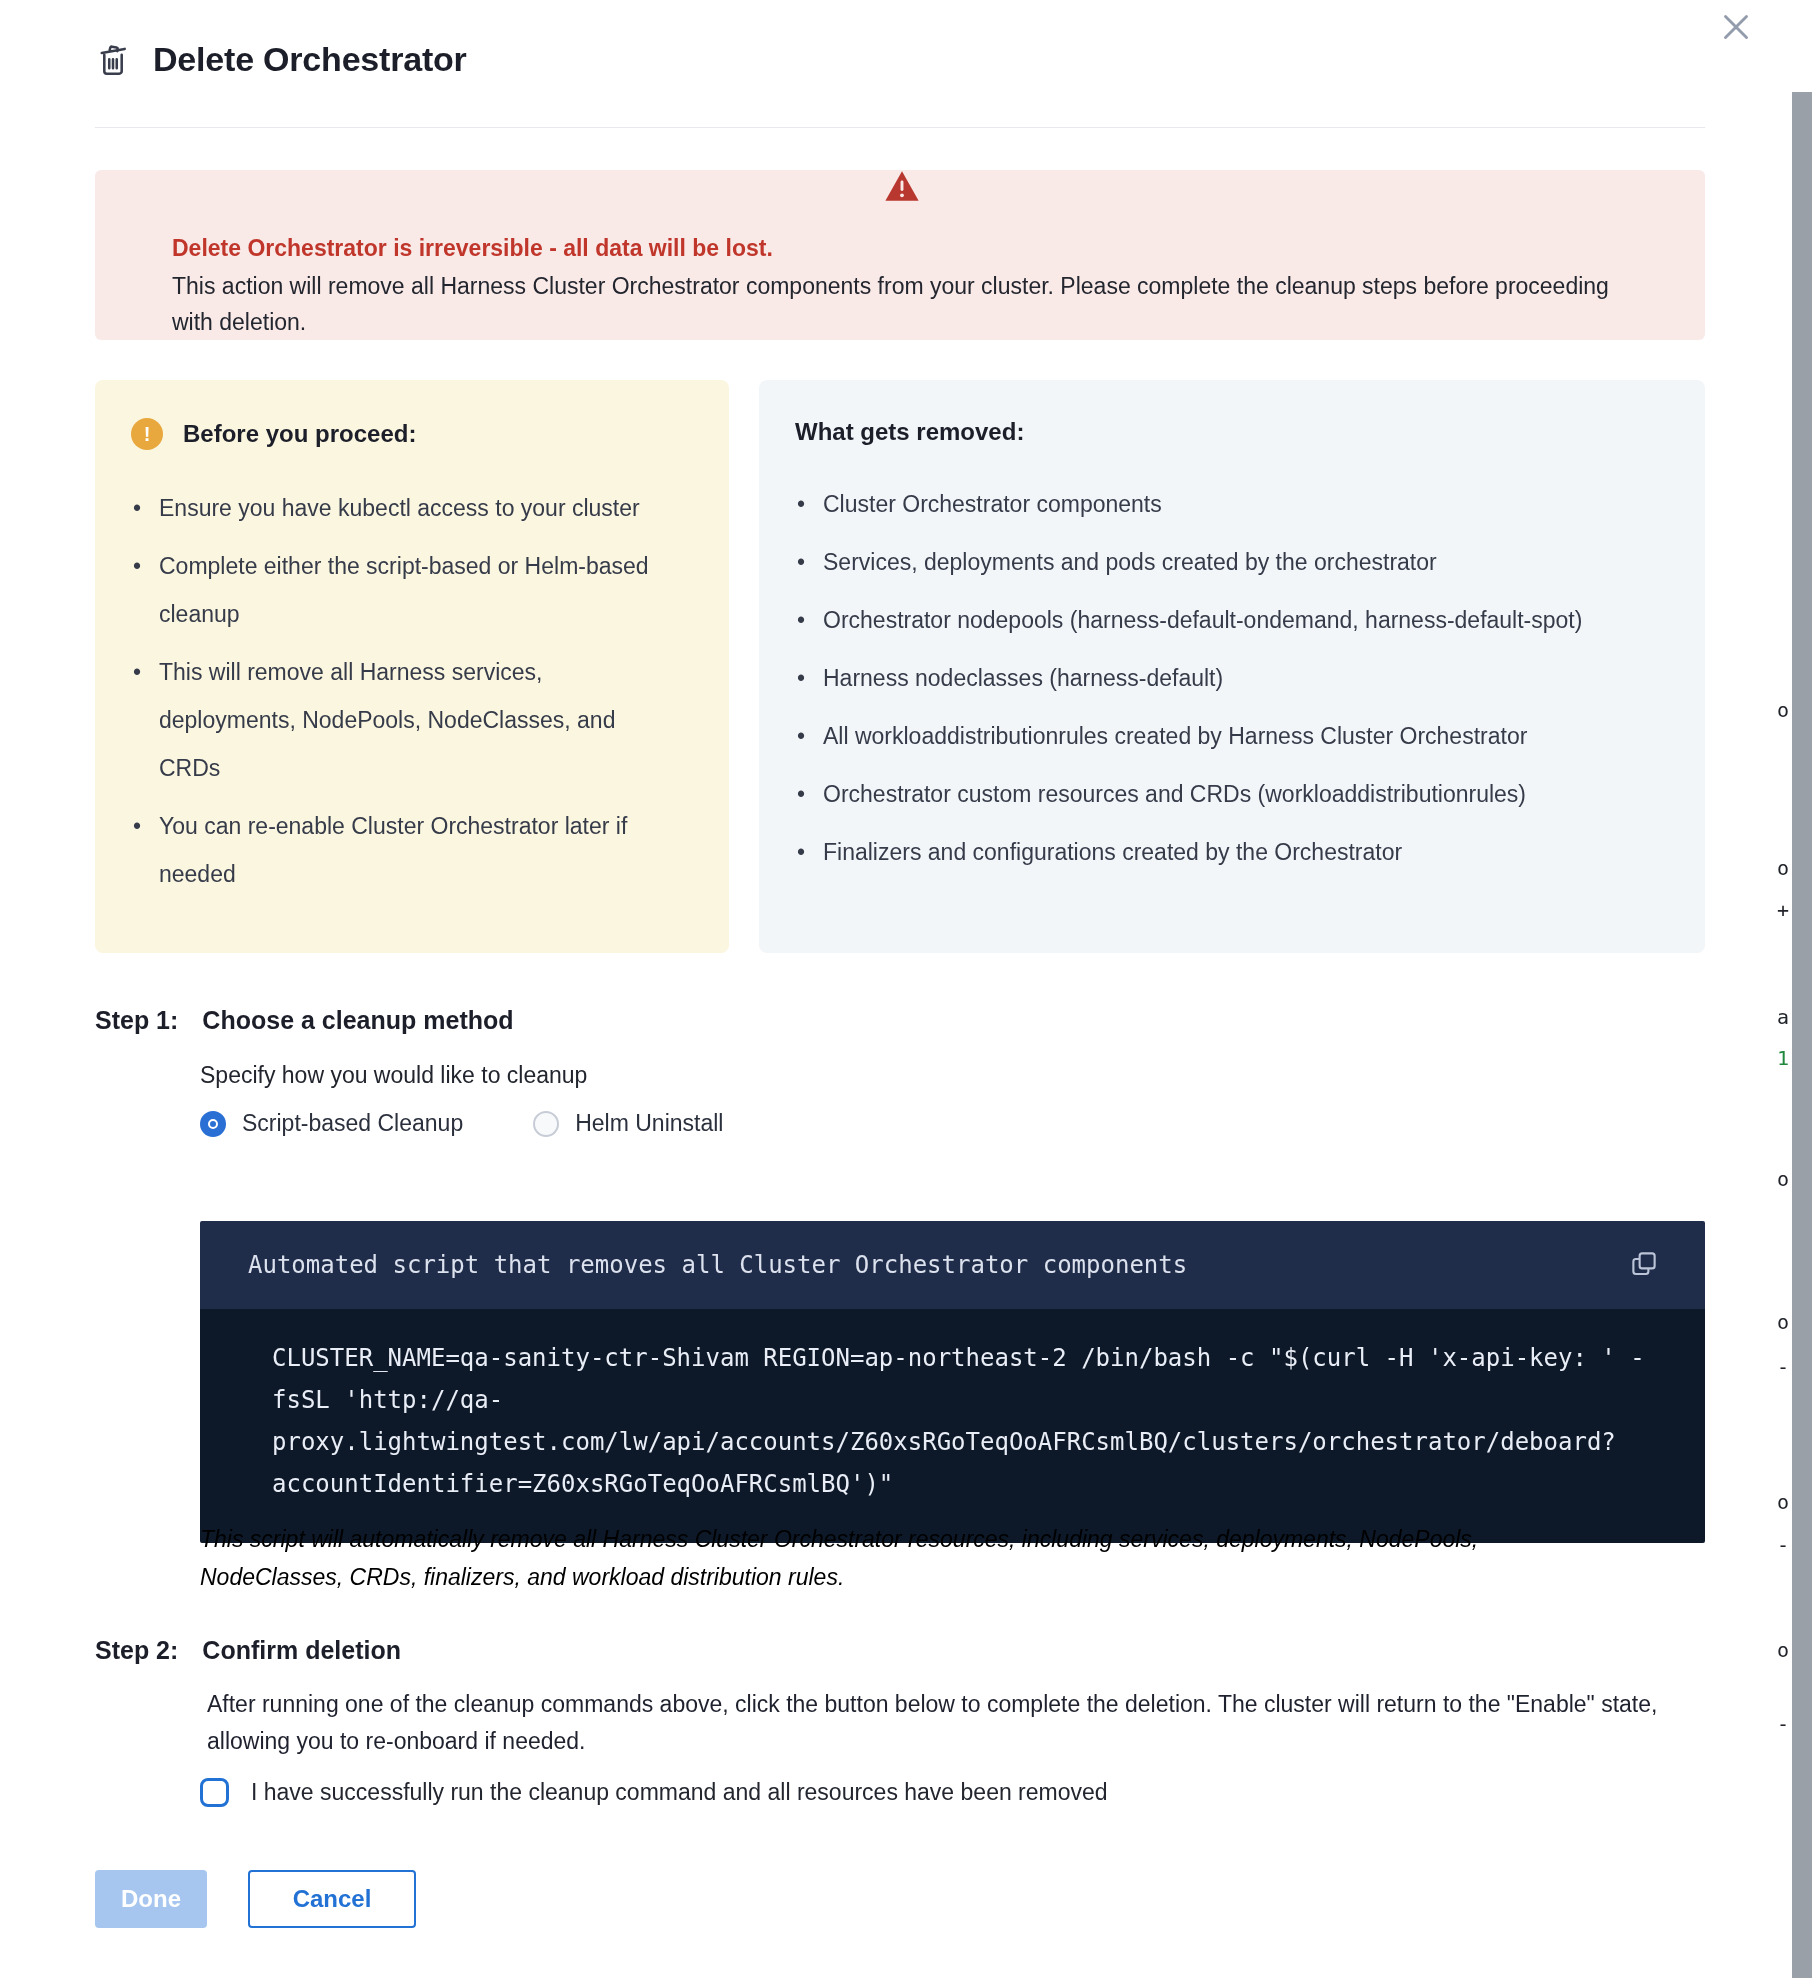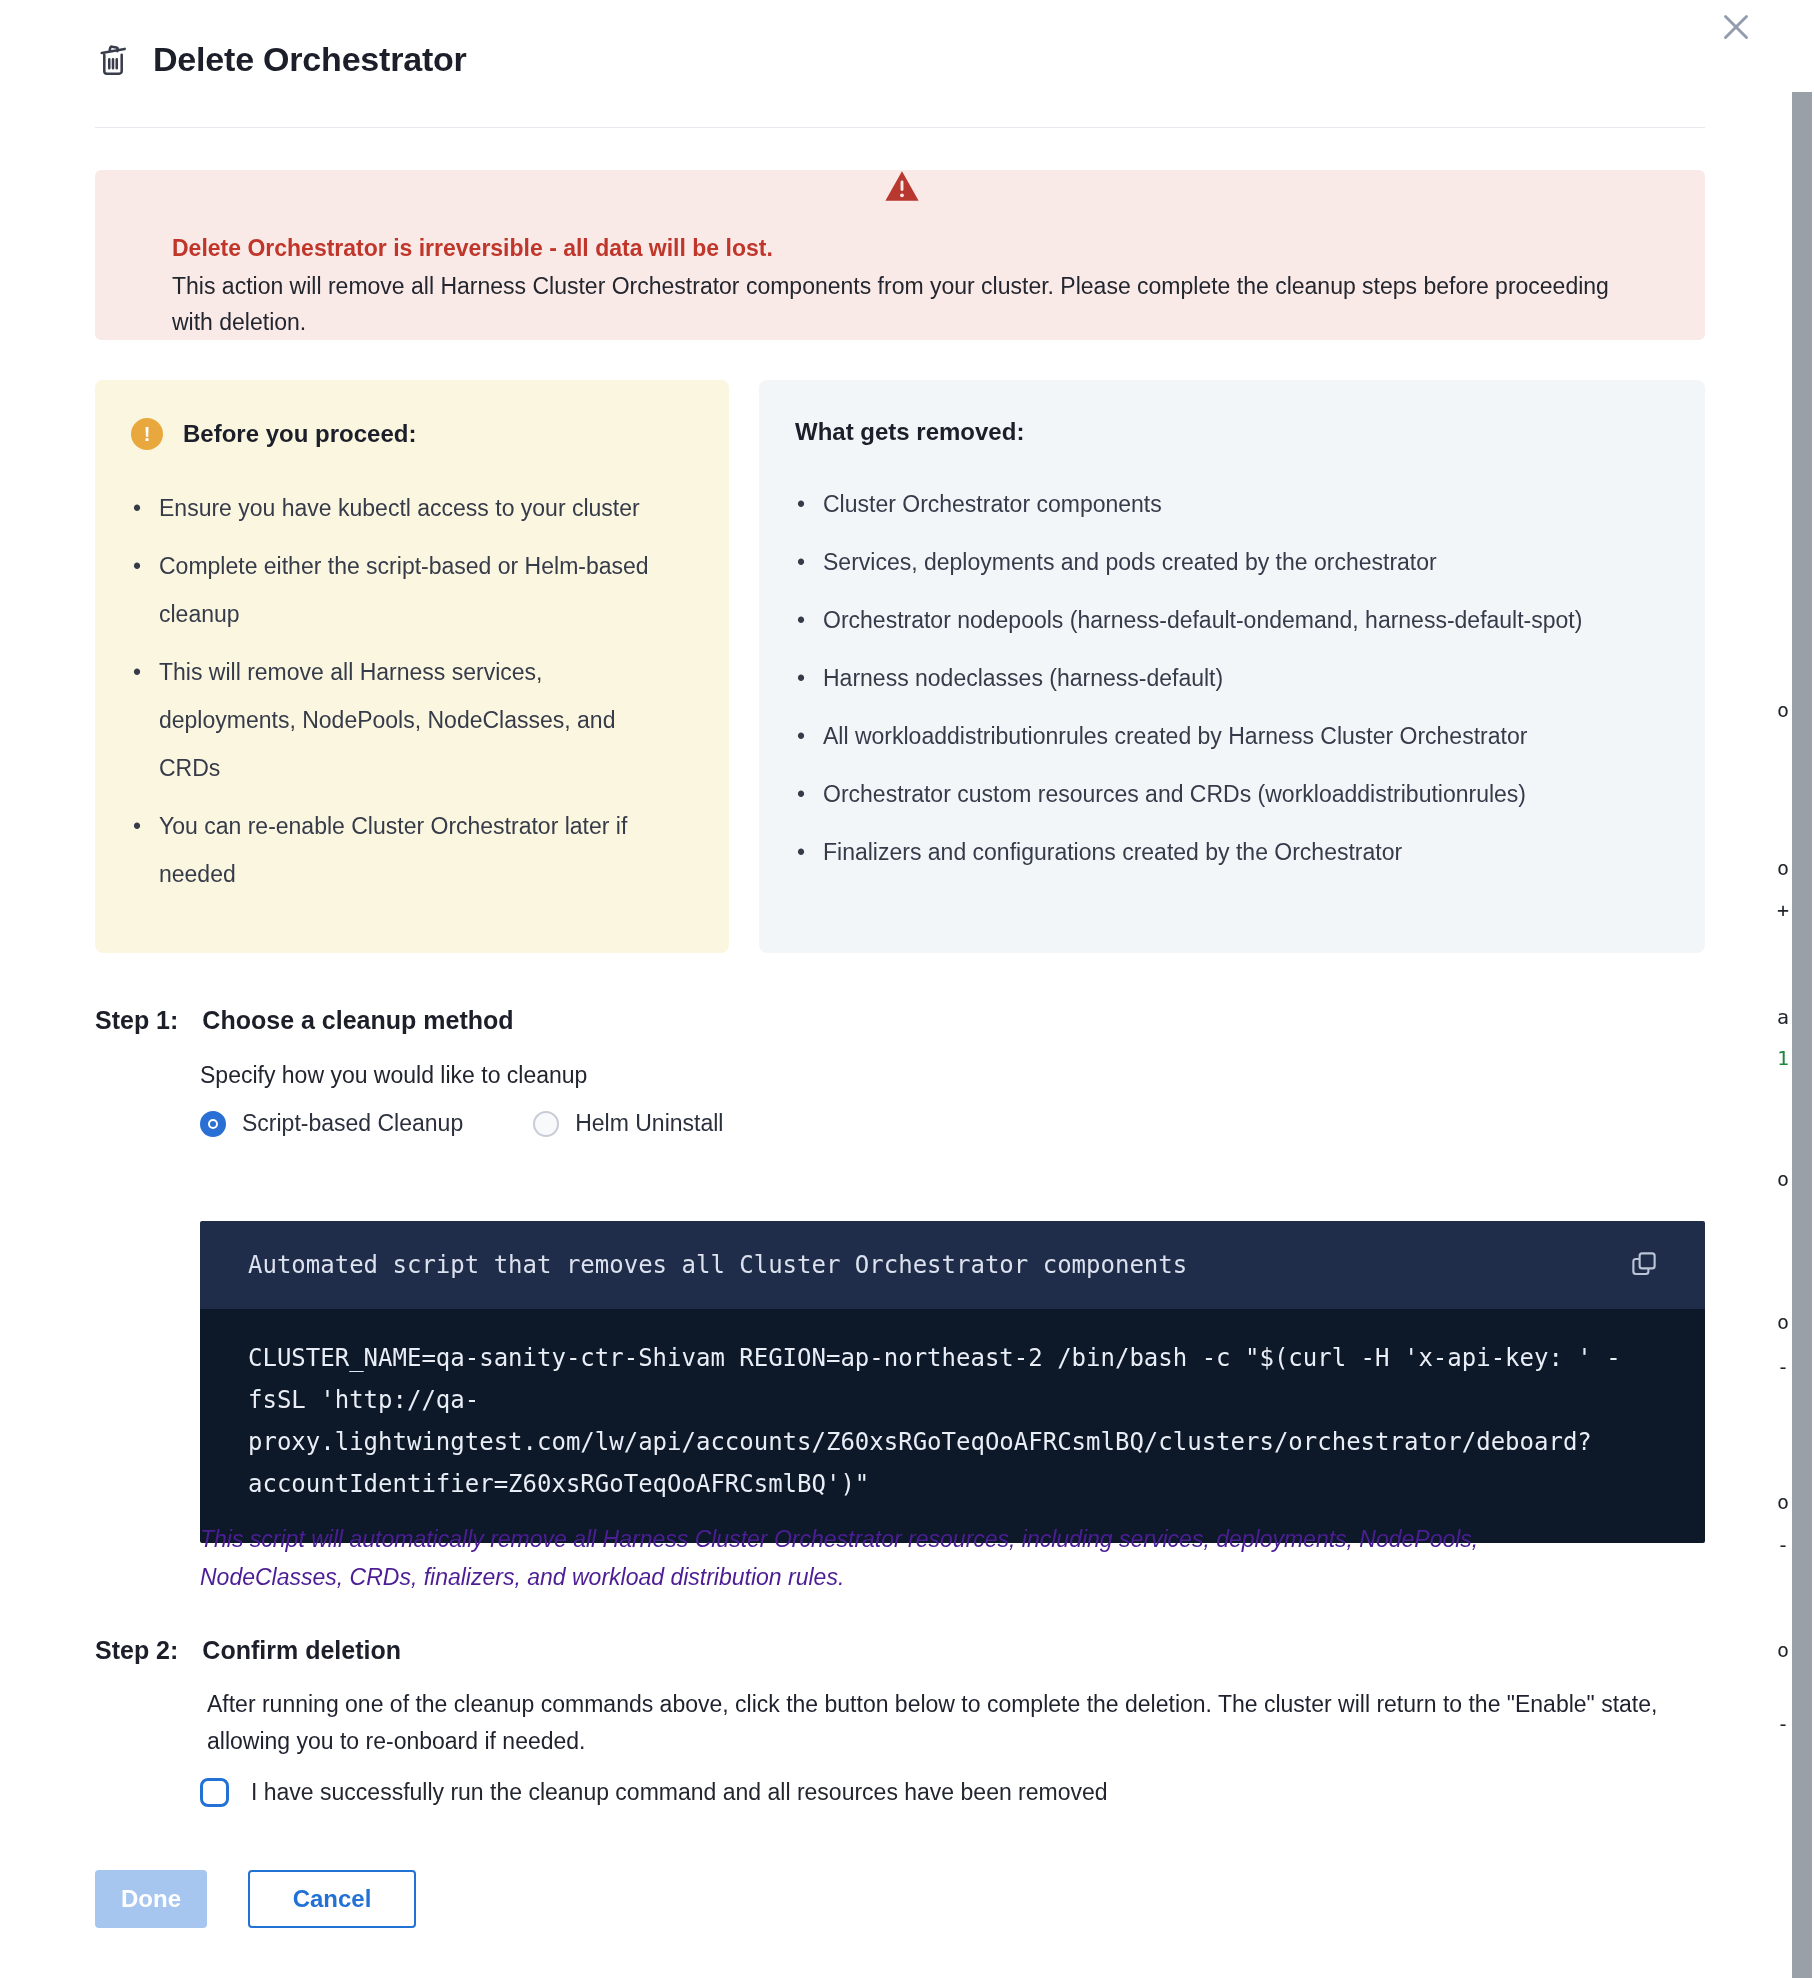--- a/index.html
+++ b/index.html
@@ -48,26 +48,26 @@
   .radio.sel::after { content:""; position:absolute; top:2px; left:2px; width:6px; height:6px;
     border-radius:50%; background:#2a6fd3; }
   .radio.unsel { border:2px solid #c7ccd6; background:#f8f9fb; }
 
   
   .code { position:absolute; top:1221px; left:200px; width:1505px; border-radius:2px; overflow:hidden; }
   .code-head { height:88px; background:#202d4a; display:flex; align-items:center;
     padding:0 44px 0 48px; }
   .code-head .ct { font-family:"DejaVu Sans Mono", monospace; font-size:24px; color:#dce1ee; flex:1; }
   .copy-btn { width:34px; height:34px; background:transparent; border:none; cursor:pointer; }
-  .code-body { background:#0d1929; padding:28px 48px 38px 48px; }
+  .code-body { background:#0d1929; padding:28px 48px 38px 72px; }
   .code-line { font-family:"DejaVu Sans Mono", monospace; font-size:24px; line-height:42px;
     color:#e9edf6; white-space:pre; }
 
   .note { position:absolute; top:1520px; left:200px; width:1390px; font-size:23px;
-    line-height:38px; font-style:italic; color:#4c1d95; }
+    line-height:38px; font-style:italic; color:#000000; }
 
   .desc { position:absolute; top:1686px; left:207px; width:1460px; font-size:23px;
     line-height:37px; color:#1f222e; }
 
   .check-row { position:absolute; top:1778px; left:200px; display:flex; align-items:center; gap:22px; }
   .checkbox { width:29px; height:29px; border:3px solid #2271d4; border-radius:8px;
     background:#fff; cursor:pointer; flex:0 0 auto; }
   .check-row label { font-size:23px; color:#23262f; }
 
   

